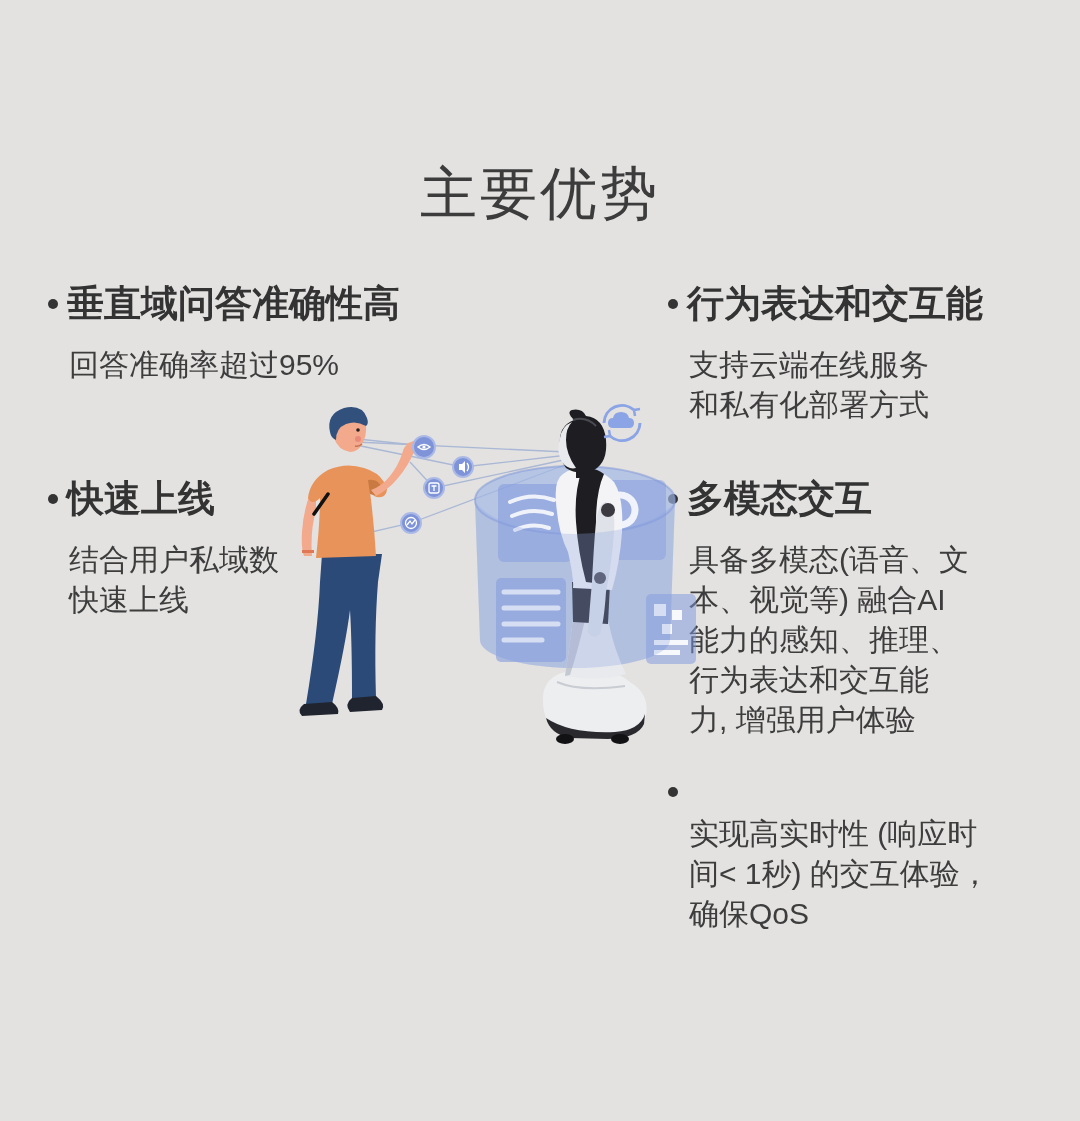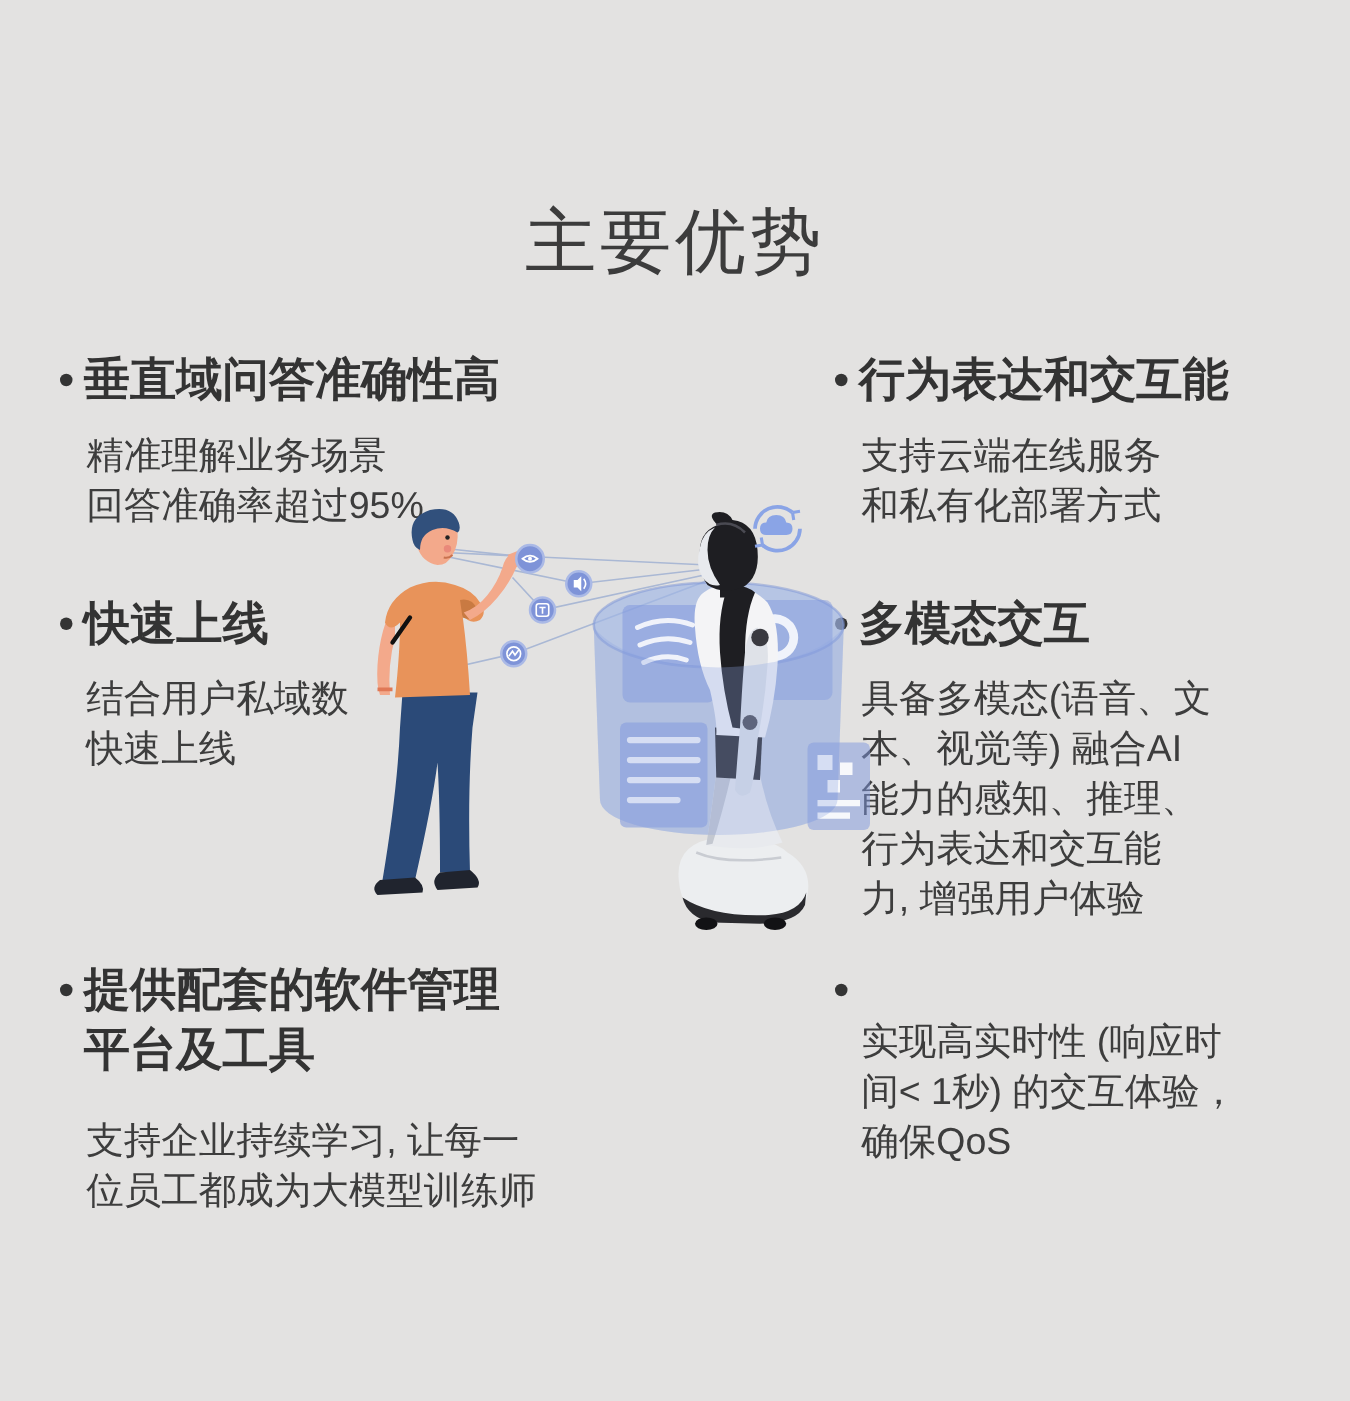--- a/index.html
+++ b/index.html
@@ -41,51 +41,37 @@
   <h1 class="page-title">主要优势</h1>
 
   <div class="block" style="left:48px;top:280px;">
     <div class="hdr">
       <span class="bullet"></span>
       <div class="hdr-lines">
         <div>垂直域问答准确性高</div>
       </div>
     </div>
     <div class="body">
-      <div>精准理解业务场景</div>
       <div>回答准确率超过95%</div>
     </div>
   </div>
 
   <div class="block" style="left:48px;top:475px;">
     <div class="hdr">
       <span class="bullet"></span>
       <div class="hdr-lines">
         <div>快速上线</div>
       </div>
     </div>
     <div class="body">
       <div>结合用户私域数</div>
       <div>快速上线</div>
     </div>
   </div>
 
-  <div class="block" style="left:48px;top:768px;">
-    <div class="hdr">
-      <span class="bullet"></span>
-      <div class="hdr-lines">
-        <div>提供配套的软件管理</div>
-        <div>平台及工具</div>
-      </div>
-    </div>
-    <div class="body" style="margin-top:29px;">
-      <div>支持企业持续学习, 让每一</div>
-      <div>位员工都成为大模型训练师</div>
-    </div>
-  </div>
 
   <div class="block" style="left:668px;top:280px;">
     <div class="hdr">
       <span class="bullet"></span>
       <div class="hdr-lines">
         <div>行为表达和交互能</div>
       </div>
     </div>
     <div class="body">
       <div>支持云端在线服务</div>

